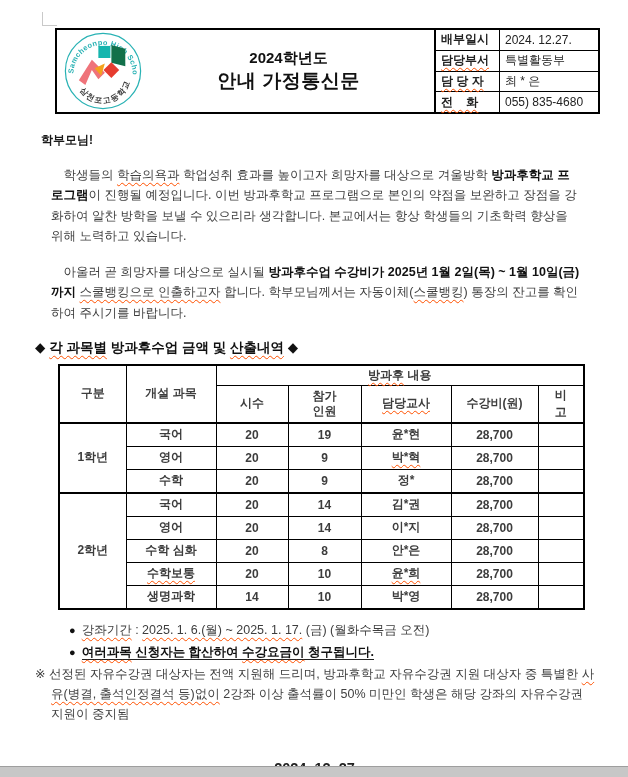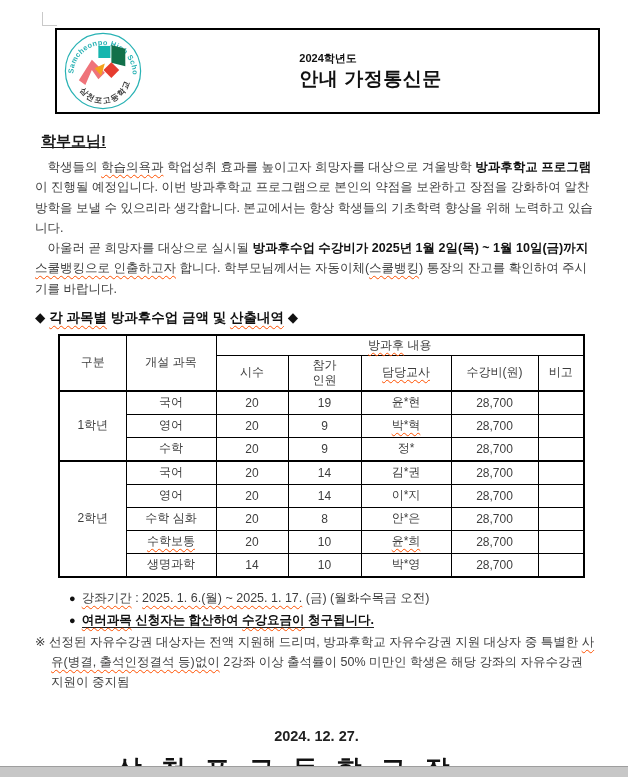--- a/index.html
+++ b/index.html
@@ -12,41 +12,41 @@
     border-left:1px solid #c9c9c9;border-bottom:1px solid #c9c9c9;}
   
   .sq{text-decoration-line:underline;text-decoration-style:wavy;
     text-decoration-color:#ff5000;text-decoration-thickness:1px;text-underline-offset:3px;}
   
   .header-row{display:flex;margin:28px 28px 0 55px;}
   .title-box{flex:1;border:2px solid #000;display:flex;align-items:center;height:86px;box-sizing:border-box;}
   .logo-wrap{width:92px;display:flex;justify-content:center;align-items:center;}
   .title-block{flex:1;text-align:center;padding-right:6px;}
   .title-inner{display:inline-block;text-align:left;}
-  .t-line1{font-size:11px;font-weight:bold;color:#111;margin-bottom:1px;}
+  .t-line1{font-size:15px;font-weight:bold;color:#111;margin-bottom:1px;text-align:center;}
   .t-line2,.t-line3{font-size:19px;font-weight:bold;color:#111;line-height:1.25;letter-spacing:0.5px;}
   .t-line3{}
   .info-table{width:164px;border:2px solid #000;border-left:none;box-sizing:border-box;height:86px;
     display:flex;flex-direction:column;}
   .info-row{flex:1;display:flex;align-items:center;border-bottom:1px solid #000;font-size:12px;}
   .info-row:last-child{border-bottom:none;}
   .info-label{width:58px;padding-left:5px;font-weight:bold;color:#222;white-space:pre;flex-shrink:0;}
   .info-value{flex:1;border-left:1px solid #000;padding-left:5px;align-self:stretch;
     display:flex;align-items:center;color:#222;white-space:pre;}
   
   .body-area{padding:12px 30px 0 35px;}
-  .greeting{font-size:15px;font-weight:bold;color:#1a1a1a;margin:6px 0 6px 6px;text-decoration:underline;}
-  .para{font-size:12.5px;line-height:1.62;text-indent:1em;margin:0;color:#3d3d3d;}
+  .greeting{font-size:12px;font-weight:bold;color:#1a1a1a;margin:6px 0 6px 6px;}
+  .para{font-size:12.5px;line-height:1.62;text-indent:1em;margin:16px;color:#3d3d3d;}
   .b{font-weight:bold;color:#111;}
   
   .table-wrap{margin-top:10px;}
   .table-title{font-size:13.5px;font-weight:bold;color:#111;margin:8px 0 7px 0;}
   table.fees{border-collapse:collapse;border:2px solid #000;font-size:12px;color:#3d3d3d;
     margin-left:23px;width:525px;table-layout:fixed;}
-  .fees th,.fees td{border:1px solid #000;text-align:center;padding:1px 6px;font-weight:normal;height:20px;margin-left:25px;}
+  .fees th,.fees td{border:1px solid #000;text-align:center;padding:1px 14px;font-weight:bold;height:20px;margin-left:25px;}
   .fees thead tr.h1 th{height:17px;}
   .fees thead tr.h2 th{height:32px;}
   .fees thead{border-bottom:2px solid #000;}
   .fees tr.thick-top td{border-top:2px solid #000;}
   .fees .two-line span{display:block;line-height:1.2;}
   
   .bullets{margin-top:11px;font-size:12.5px;line-height:1.5;}
   .bullet-line{margin-left:34px;margin-bottom:3px;color:#3d3d3d;}
   .bullet-dot{font-size:11px;margin-right:6px;color:#111;}
   .bu{font-weight:bold;color:#111;border-bottom:1.5px solid #222;}
@@ -87,20 +87,38 @@
           <polygon points="33,39 44,34 40,47" fill="#f4a21c"></polygon>
         </svg>
       </div>
       <div class="title-block">
         <div class="title-inner">
           <div class="t-line1">2024학년도</div>
           <div class="t-line3">안내 가정통신문</div>
         </div>
       </div>
     </div>
+    <div class="info-table">
+      <div class="info-row">
+        <span class="info-label">배부일시</span>
+        <span class="info-value">2024. 12.27.</span>
+      </div>
+      <div class="info-row">
+        <span class="info-label sq">담당부서</span>
+        <span class="info-value">특별활동부</span>
+      </div>
+      <div class="info-row">
+        <span class="info-label sq">담 당 자</span>
+        <span class="info-value">최 * 은</span>
+      </div>
+      <div class="info-row">
+        <span class="info-label sq">전    화</span>
+        <span class="info-value">055) 835-4680</span>
+      </div>
+    </div>
   </div>
 
   <div class="body-area">
     <div class="greeting">학부모님!</div>
 
     <p class="para"><span>학생들의 </span><span class="sq">학습의욕과</span><span> 학업성취 효과를 높이고자 희망자를 대상으로 겨울방학 </span><span class="b">방과후학교 프로그램</span><span>이 진행될 예정입니다. 이번 방과후학교 프로그램으로 본인의 약점을 보완하고 장점을 강화하여 알찬 방학을 보낼 수 있으리라 생각합니다. 본교에서는 항상 학생들의 기초학력 향상을 위해 노력하고 있습니다.</span></p>
 
     <p class="para"><span>아울러 곧 희망자를 대상으로 실시될 </span><span class="b">방과후수업 수강비가 2025년 1월 2일(목) ~ 1월 10일(금)까지</span><span> </span><span class="sq">스쿨뱅킹으로 인출하고자</span><span> 합니다. 학부모님께서는 자동이체(</span><span class="sq">스쿨뱅킹</span><span>) 통장의 잔고를 확인하여 주시기를 바랍니다.</span></p>
 
     <div class="table-wrap">

